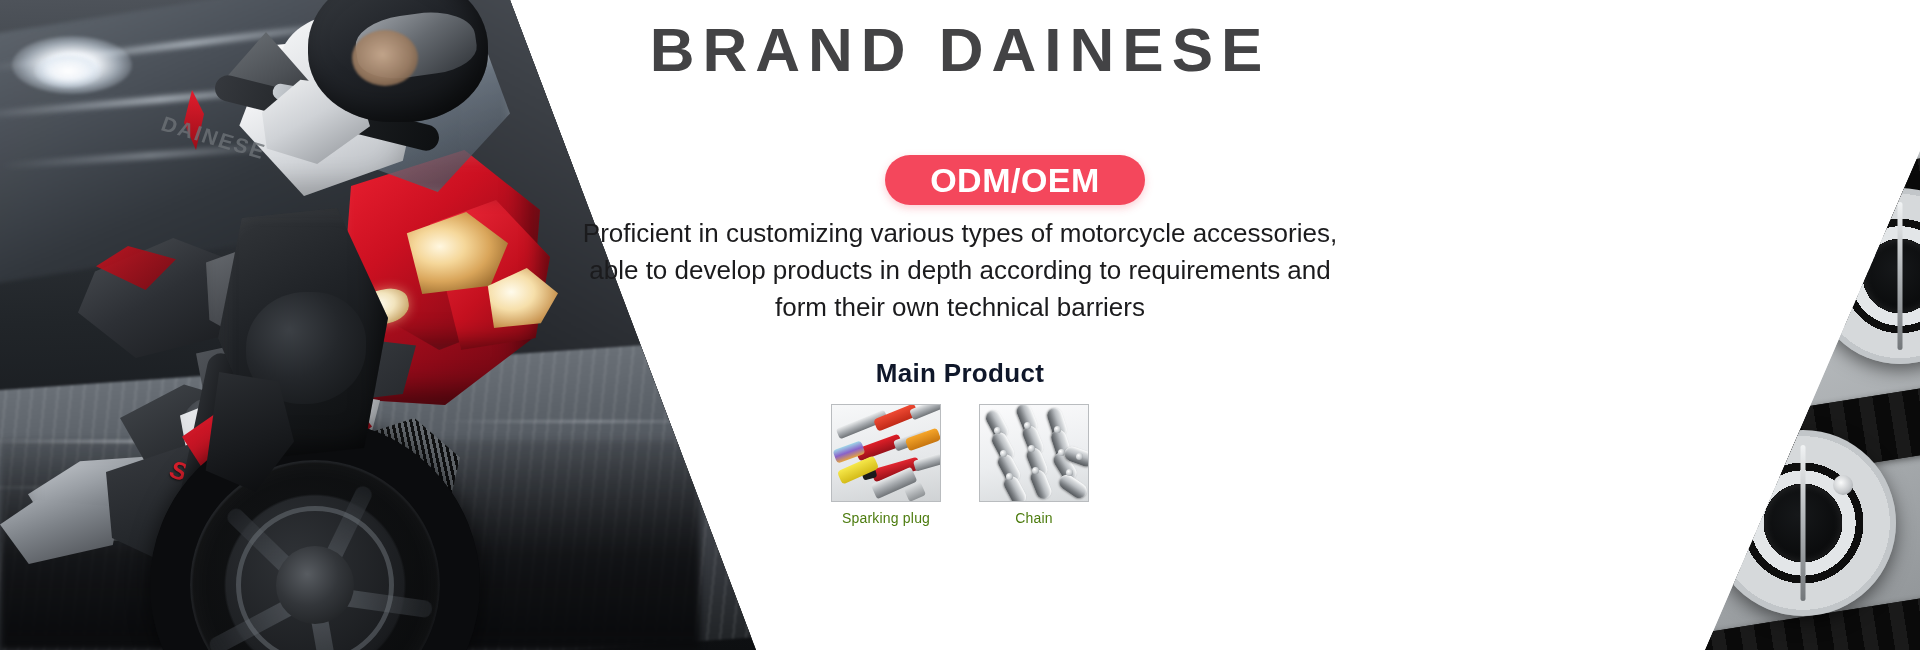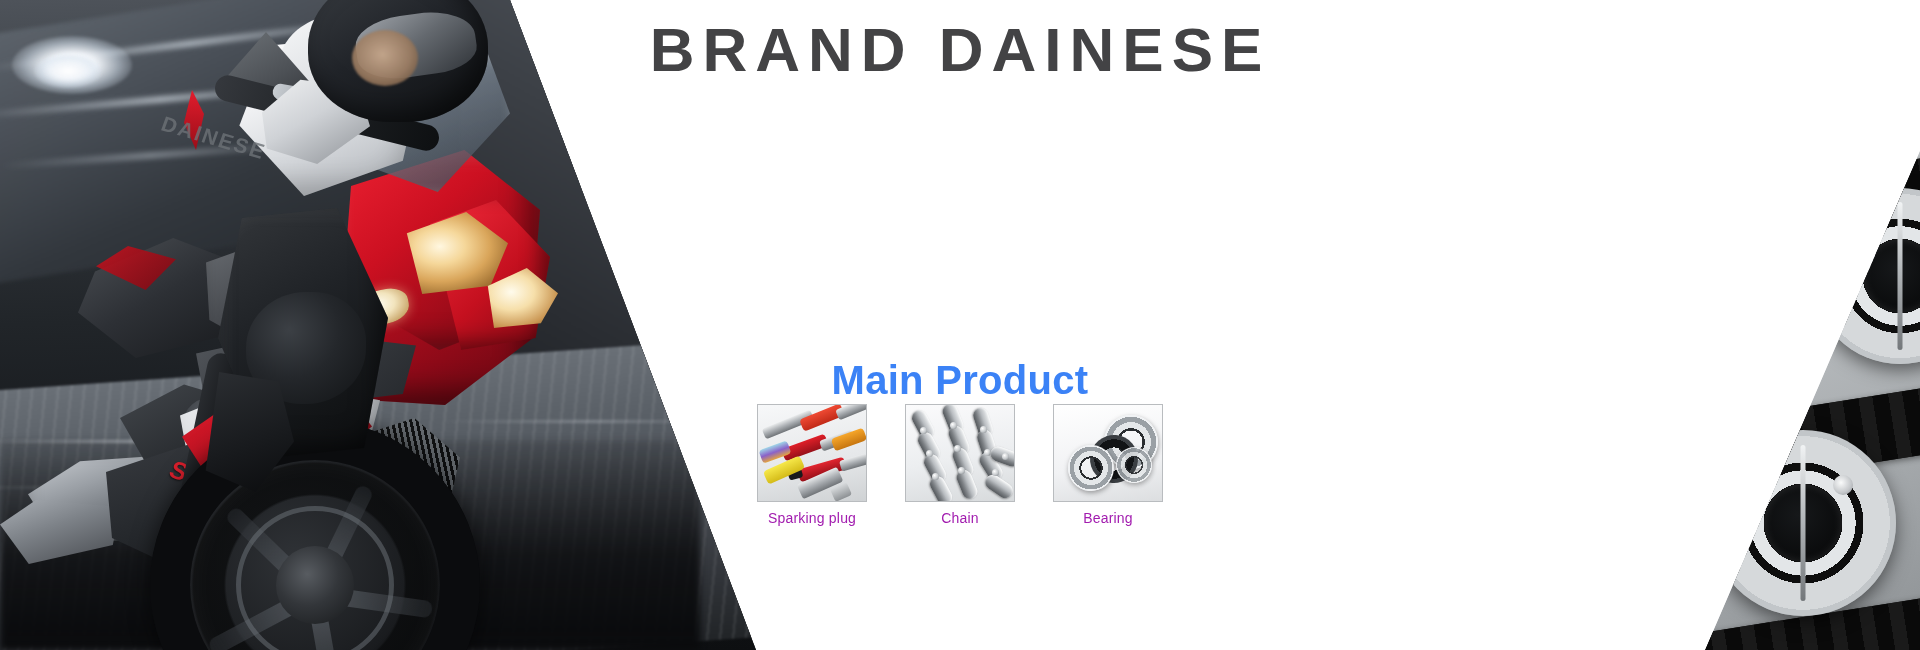--- a/index.html
+++ b/index.html
@@ -437,34 +437,34 @@
     box-shadow:0 3px 8px rgba(244,71,92,.28);
   }
 
   .desc{
     position:absolute; left:80px; top:215px; width:760px;
     font-size:26px; line-height:1.42; color:#1b1b1d; font-weight:400;
   }
 
   .main-product{
     position:absolute; left:0; top:358px; width:920px;
-    font-size:40px; font-weight:800; color:#3b82f6; letter-spacing:.3px;
+    font-size:26px; font-weight:800; color:#0f172a; letter-spacing:.3px;
   }
 
   .products{
     position:absolute; left:0; top:404px; width:920px;
     display:flex; justify-content:center; gap:38px;
   }
   .product{ width:110px; text-align:center; }
   .thumb{
     width:110px; height:98px; border:1px solid #b9bcbf; background:#fff;
     position:relative; overflow:hidden;
   }
   .plabel{
-    margin-top:8px; font-size:14px; color:#a21caf; letter-spacing:.2px;
+    margin-top:8px; font-size:14px; color:#4d7c0f; letter-spacing:.2px;
   }
 
   
   .plug{ position:absolute; border-radius:5px; }
   .plug-body{ height:13px; border-radius:4px; }
   .plug-metal{
     position:absolute; height:11px; border-radius:3px;
     background:linear-gradient(180deg,#e9ebec,#a9adb1 50%,#707478 100%);
   }
   .t1bg{
@@ -705,21 +705,23 @@
       </div>
     </div>
   </div>
 
   <div class="center">
 
     <div class="title">
       <span>BRAND DAINESE</span>
     </div>
 
-
+    <div class="badge">ODM/OEM</div>
+
+    <div class="desc">Proficient in customizing various types of motorcycle accessories, able to develop products in depth according to requirements and form their own technical barriers</div>
 
     <div class="main-product">Main Product</div>
 
     <div class="products">
 
       <div class="product">
         <div class="thumb">
           <div class="t1bg"></div>
           <div class="plug plug-metal" style="left:4px;top:14px;width:52px;transform:rotate(-22deg);"></div>
           <div class="plug plug-body" style="left:42px;top:6px;width:44px;background:linear-gradient(180deg,#ef4a33,#c12a18);transform:rotate(-22deg);"></div>
@@ -766,26 +768,16 @@
           <div class="chain-link" style="left:78px;top:74px;transform:rotate(34deg);"></div>
           <div class="chain-pin" style="left:74px;top:21px;"></div>
           <div class="chain-pin" style="left:78px;top:44px;"></div>
           <div class="chain-pin" style="left:86px;top:64px;"></div>
           <div class="chain-link" style="left:84px;top:44px;transform:rotate(20deg);"></div>
           <div class="chain-pin" style="left:96px;top:48px;"></div>
         </div>
         <div class="plabel">Chain</div>
       </div>
 
-      <div class="product">
-        <div class="thumb">
-          <div class="t3bg"></div>
-          <div class="bearing" style="left:50px;top:10px;width:54px;height:54px;transform:rotate(-18deg);"></div>
-          <div class="bearing-dark" style="left:36px;top:30px;width:48px;height:48px;transform:rotate(-18deg);"></div>
-          <div class="bearing" style="left:14px;top:40px;width:46px;height:46px;transform:rotate(-18deg);"></div>
-          <div class="bearing" style="left:62px;top:42px;width:36px;height:36px;transform:rotate(-18deg);opacity:.9;"></div>
-        </div>
-        <div class="plabel">Bearing</div>
-      </div>
 
     </div>
   </div>
 </div>
 
 </body></html>

